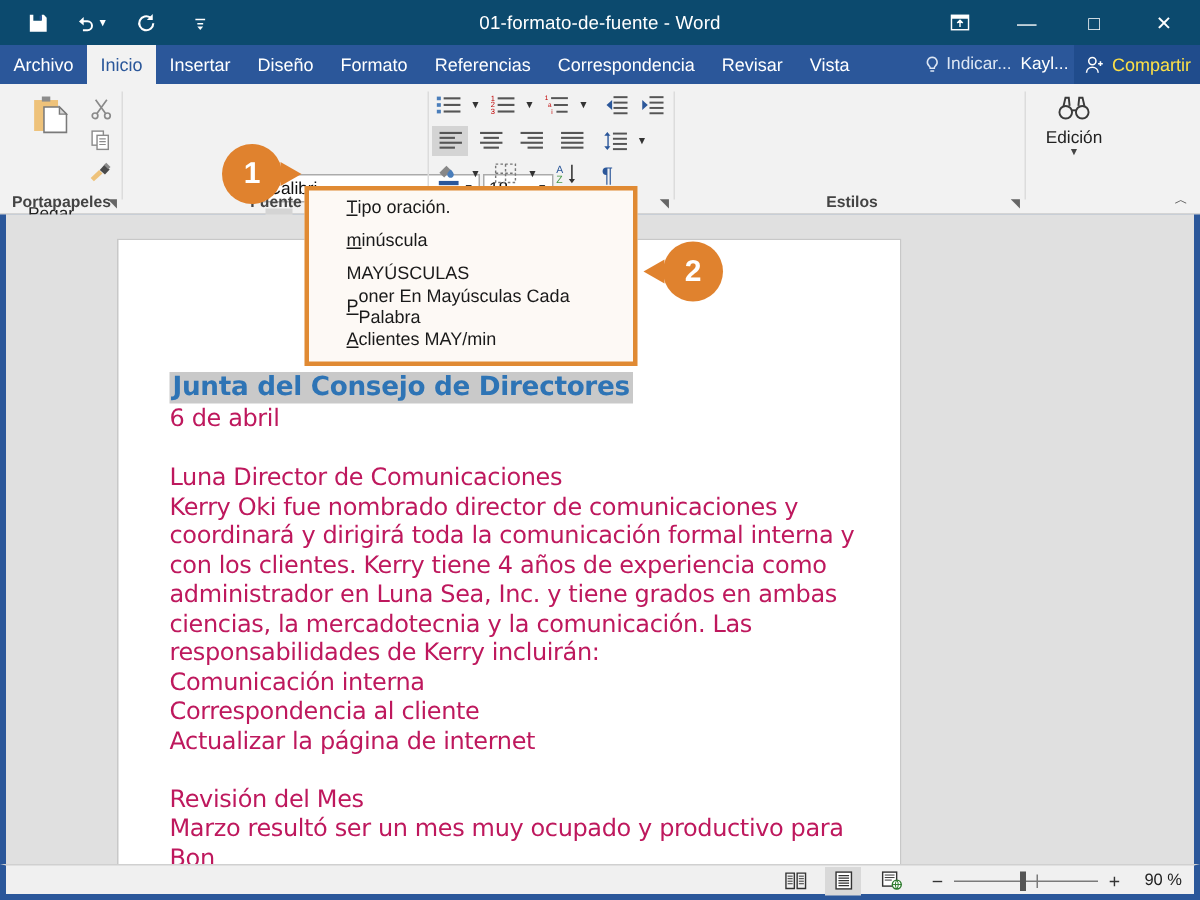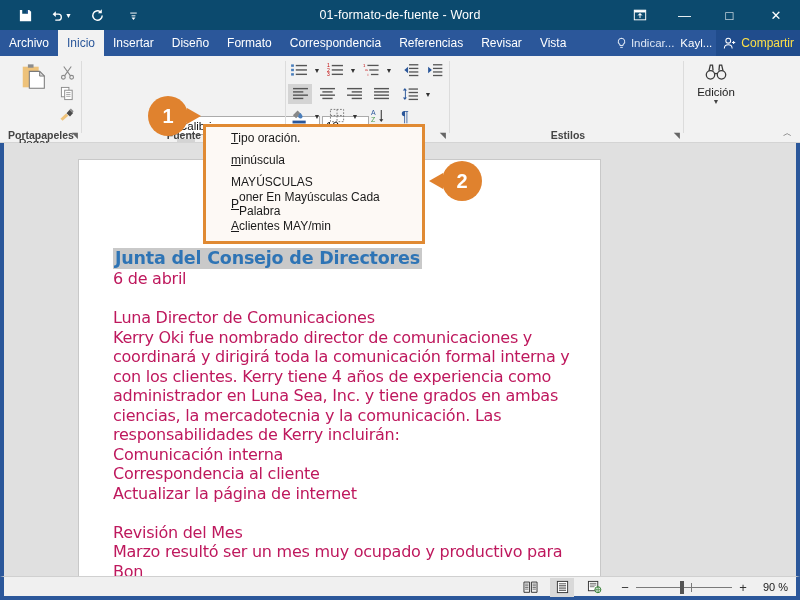--- a/index.html
+++ b/index.html
@@ -229,22 +229,22 @@
     </div>
   </div>
 
   <div class="tabbar">
     <div class="tabs">
       <div class="tab">Archivo</div>
       <div class="tab active">Inicio</div>
       <div class="tab">Insertar</div>
       <div class="tab">Diseño</div>
       <div class="tab">Formato</div>
+      <div class="tab">Referencias</div>
       <div class="tab">Correspondencia</div>
-      <div class="tab">Referencias</div>
       <div class="tab">Revisar</div>
       <div class="tab">Vista</div>
     </div>
     <div class="tabright">
       <div class="tellme">
         <span>
           <svg width="11" height="13" viewBox="0 0 12 14">
               <path fill="none" stroke="#dce6f4" stroke-width="1.1" d="M6 1.2a3.6 3.6 0 0 1 2.2 6.4c-.5.5-.7 1-.7 1.6H4.5c0-.6-.2-1.1-.7-1.6A3.6 3.6 0 0 1 6 1.2z"></path>
               <path stroke="#dce6f4" stroke-width="1.1" d="M4.6 11.2h2.8"></path>
             </svg>

